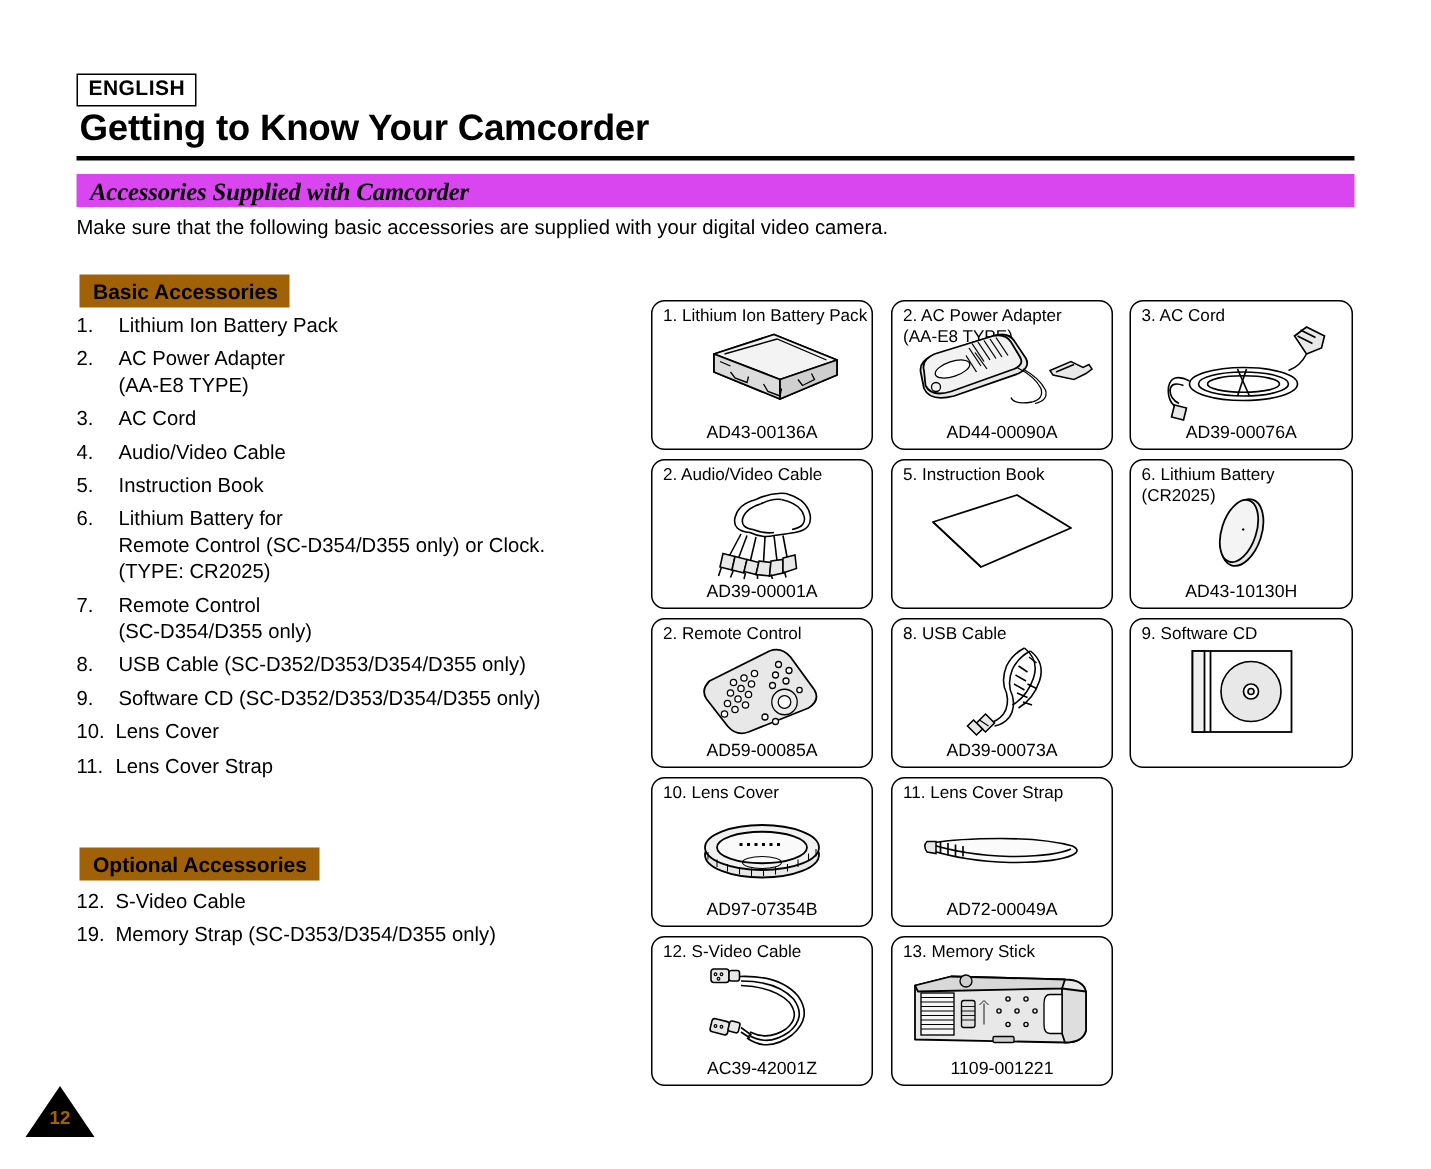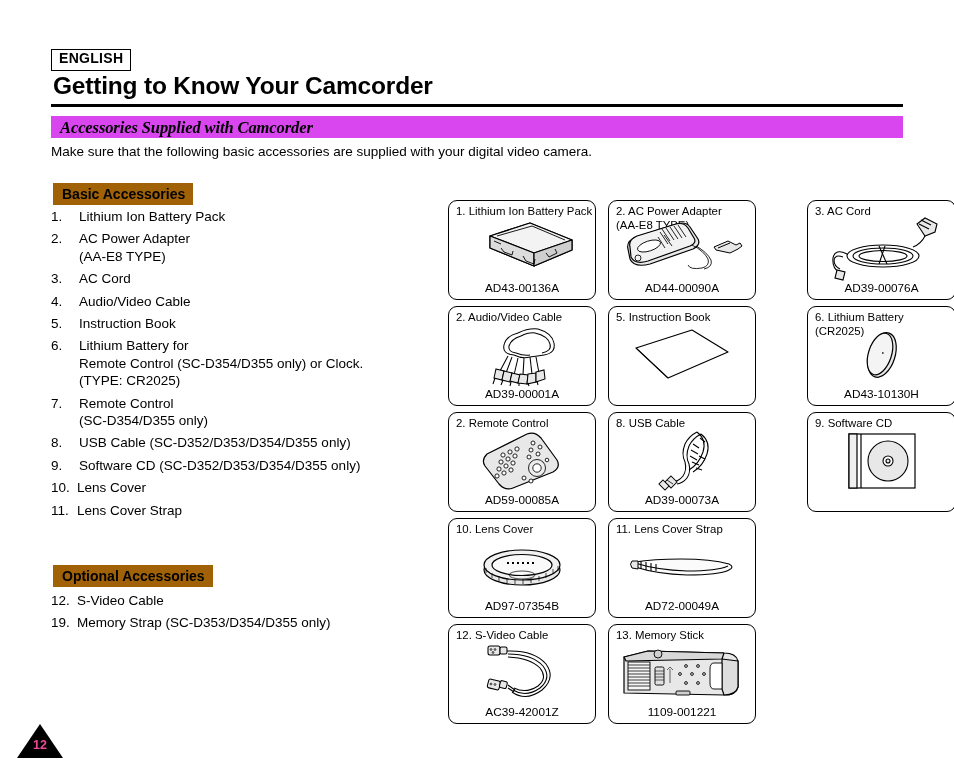--- a/index.html
+++ b/index.html
@@ -115,37 +115,37 @@
   .list-item.wide { padding-left: 26px; }
 
   
   #figure-grid {
     position: absolute;
     left: 434px;
     top: 200px;
   }
   .fig-row {
     position: absolute;
-    left: 14px;
+    left: 0;
     width: 470px;
     height: 102px;
   }
   .fig-box {
     position: absolute;
     top: 0;
     width: 148px;
     height: 100px;
     border: 1.3px solid #000;
     border-radius: 9px;
     background: #fff;
     box-sizing: border-box;
   }
   .fig-box.c0 { left: 0; }
   .fig-box.c1 { left: 160px; }
-  .fig-box.c2w { left: 319px; width: 149px; margin-left: 40px; }
+  .fig-box.c2w { left: 319px; width: 149px; }
 
   .fig-caption {
     position: absolute;
     left: 7px;
     top: 4px;
     font-size: 11.4px;
     line-height: 13.6px;
     white-space: pre-line;
   }
   .fig-partno {
@@ -185,21 +185,21 @@
     border-left: 23px solid transparent;
     border-right: 23px solid transparent;
     border-bottom: 34px solid #000;
   }
   #page-number-marker .num {
     position: absolute;
     left: 0;
     top: 15px;
     width: 46px;
     text-align: center;
-    color: #ec4899;
+    color: #a16207;
     font-size: 12.5px;
     font-weight: bold;
     line-height: 13px;
   }
 </style>
 </head>
 <body>
 
 <div id="english-badge">ENGLISH</div>
 <div id="page-title">Getting to Know Your Camcorder</div>

